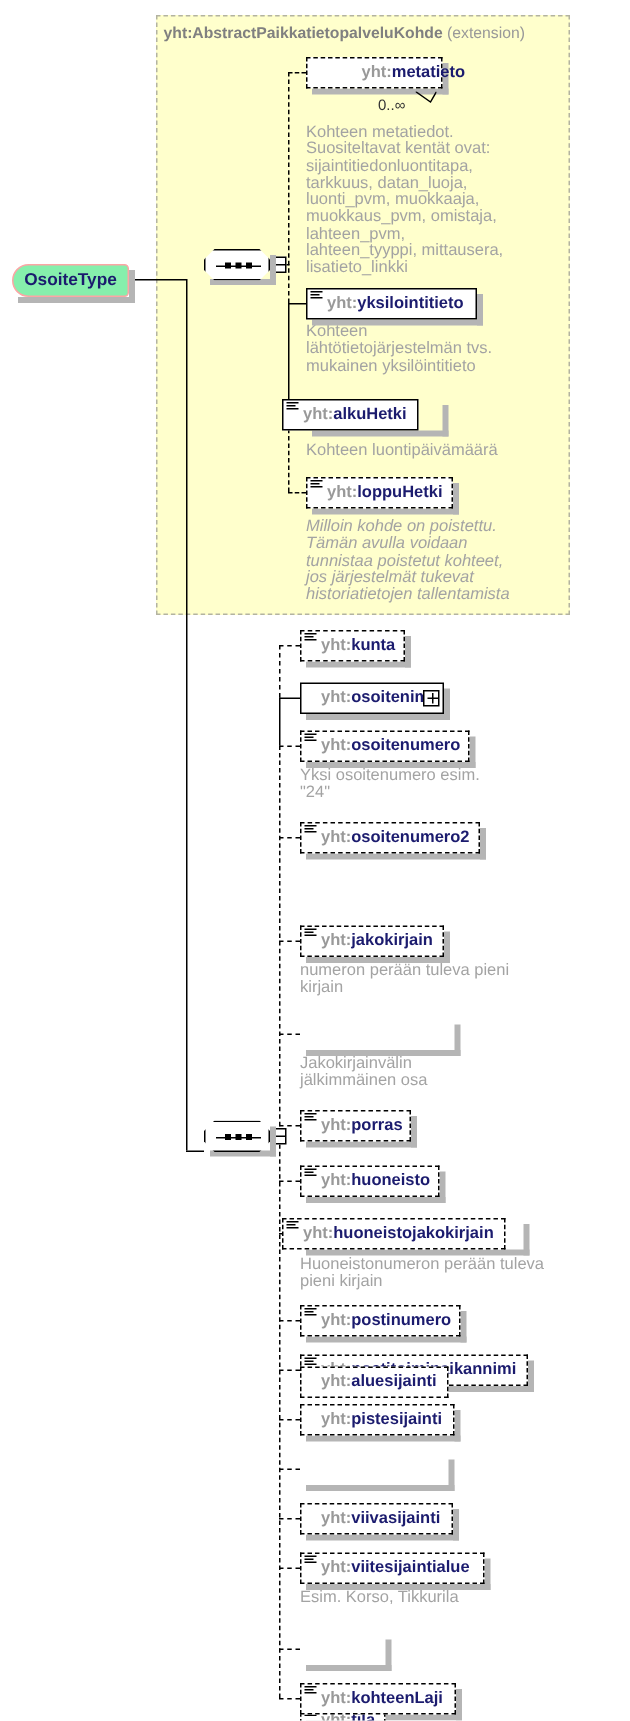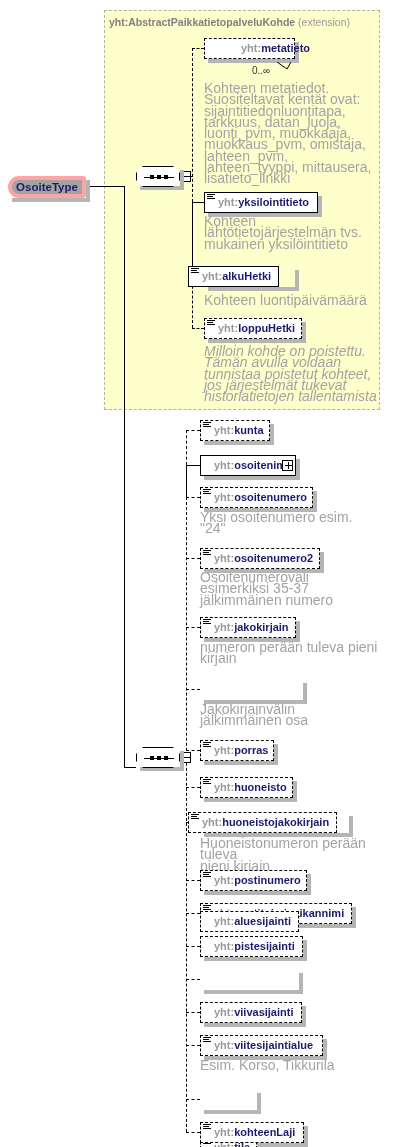--- a/index.html
+++ b/index.html
@@ -85,31 +85,31 @@
     box-sizing:border-box;
   }
   .seq .dashline{position:absolute;left:7px;top:10px;width:30px;height:1px;background:#000;}
   .seq .dot{position:absolute;top:8px;width:4px;height:4px;background:#000;border-radius:0;}
   .seq .sshadow{position:absolute;left:4px;top:20px;width:44px;height:4px;background:#b5b5b5;z-index:-1;}
   .seq .sshadow2{position:absolute;left:44px;top:4px;width:4px;height:20px;background:#b5b5b5;z-index:-1;}
 
   
   .typebox{
     position:absolute;box-sizing:border-box;
-    background:#a3a3a3;border:4px solid #fca5a5;
+    background:#86efac;border:1px solid #fca5a5;
     height:22px;display:flex;align-items:center;justify-content:center;
     border-radius:11px 3px 3px 11px;
     z-index:5;
   }
   .typelabel{font-size:11.5px;font-weight:bold;color:#1b1b6e;}
 
   
   .anno{
     position:absolute;
-    font-size:14px;line-height:11.3px;color:#a3a3a3;
+    font-size:11px;line-height:11.3px;color:#a3a3a3;
     white-space:pre-line;
   }
   .card{
     position:absolute;font-size:10px;color:#333;font-weight:normal;
   }
 </style>
 </head>
 <body>
 
 <div id="canvas">
@@ -246,23 +246,20 @@
     <div class="nshadow" style="left: 320px; top: 552px; width: 4px; height: 21px;"></div>
     <div class="node opt" style="left: 200px; top: 548px; width: 120px;">
       <div class="doc-ico">
         <i></i>
         <i></i>
         <i></i>
       </div>
       <span class="nlabel"><span class="pfx">yht:</span><span>osoitenumero2</span></span>
     </div>
     <div class="dln h" style="left: 186px; top: 558px; width: 14px;"></div>
-    <div class="anno" style="left: 200px; top: 572px; width: 200px;">Osoitenumeroväli
-esimerkiksi 35-37
-jälkimmäinen numero</div>
     <div class="nshadow" style="left: 204px; top: 638px; width: 96px; height: 4px;"></div>
     <div class="nshadow" style="left: 296px; top: 621px; width: 4px; height: 21px;"></div>
     <div class="node opt" style="left: 200px; top: 617px; width: 96px;">
       <div class="doc-ico">
         <i></i>
         <i></i>
         <i></i>
       </div>
       <span class="nlabel"><span class="pfx">yht:</span><span>jakokirjain</span></span>
     </div>

